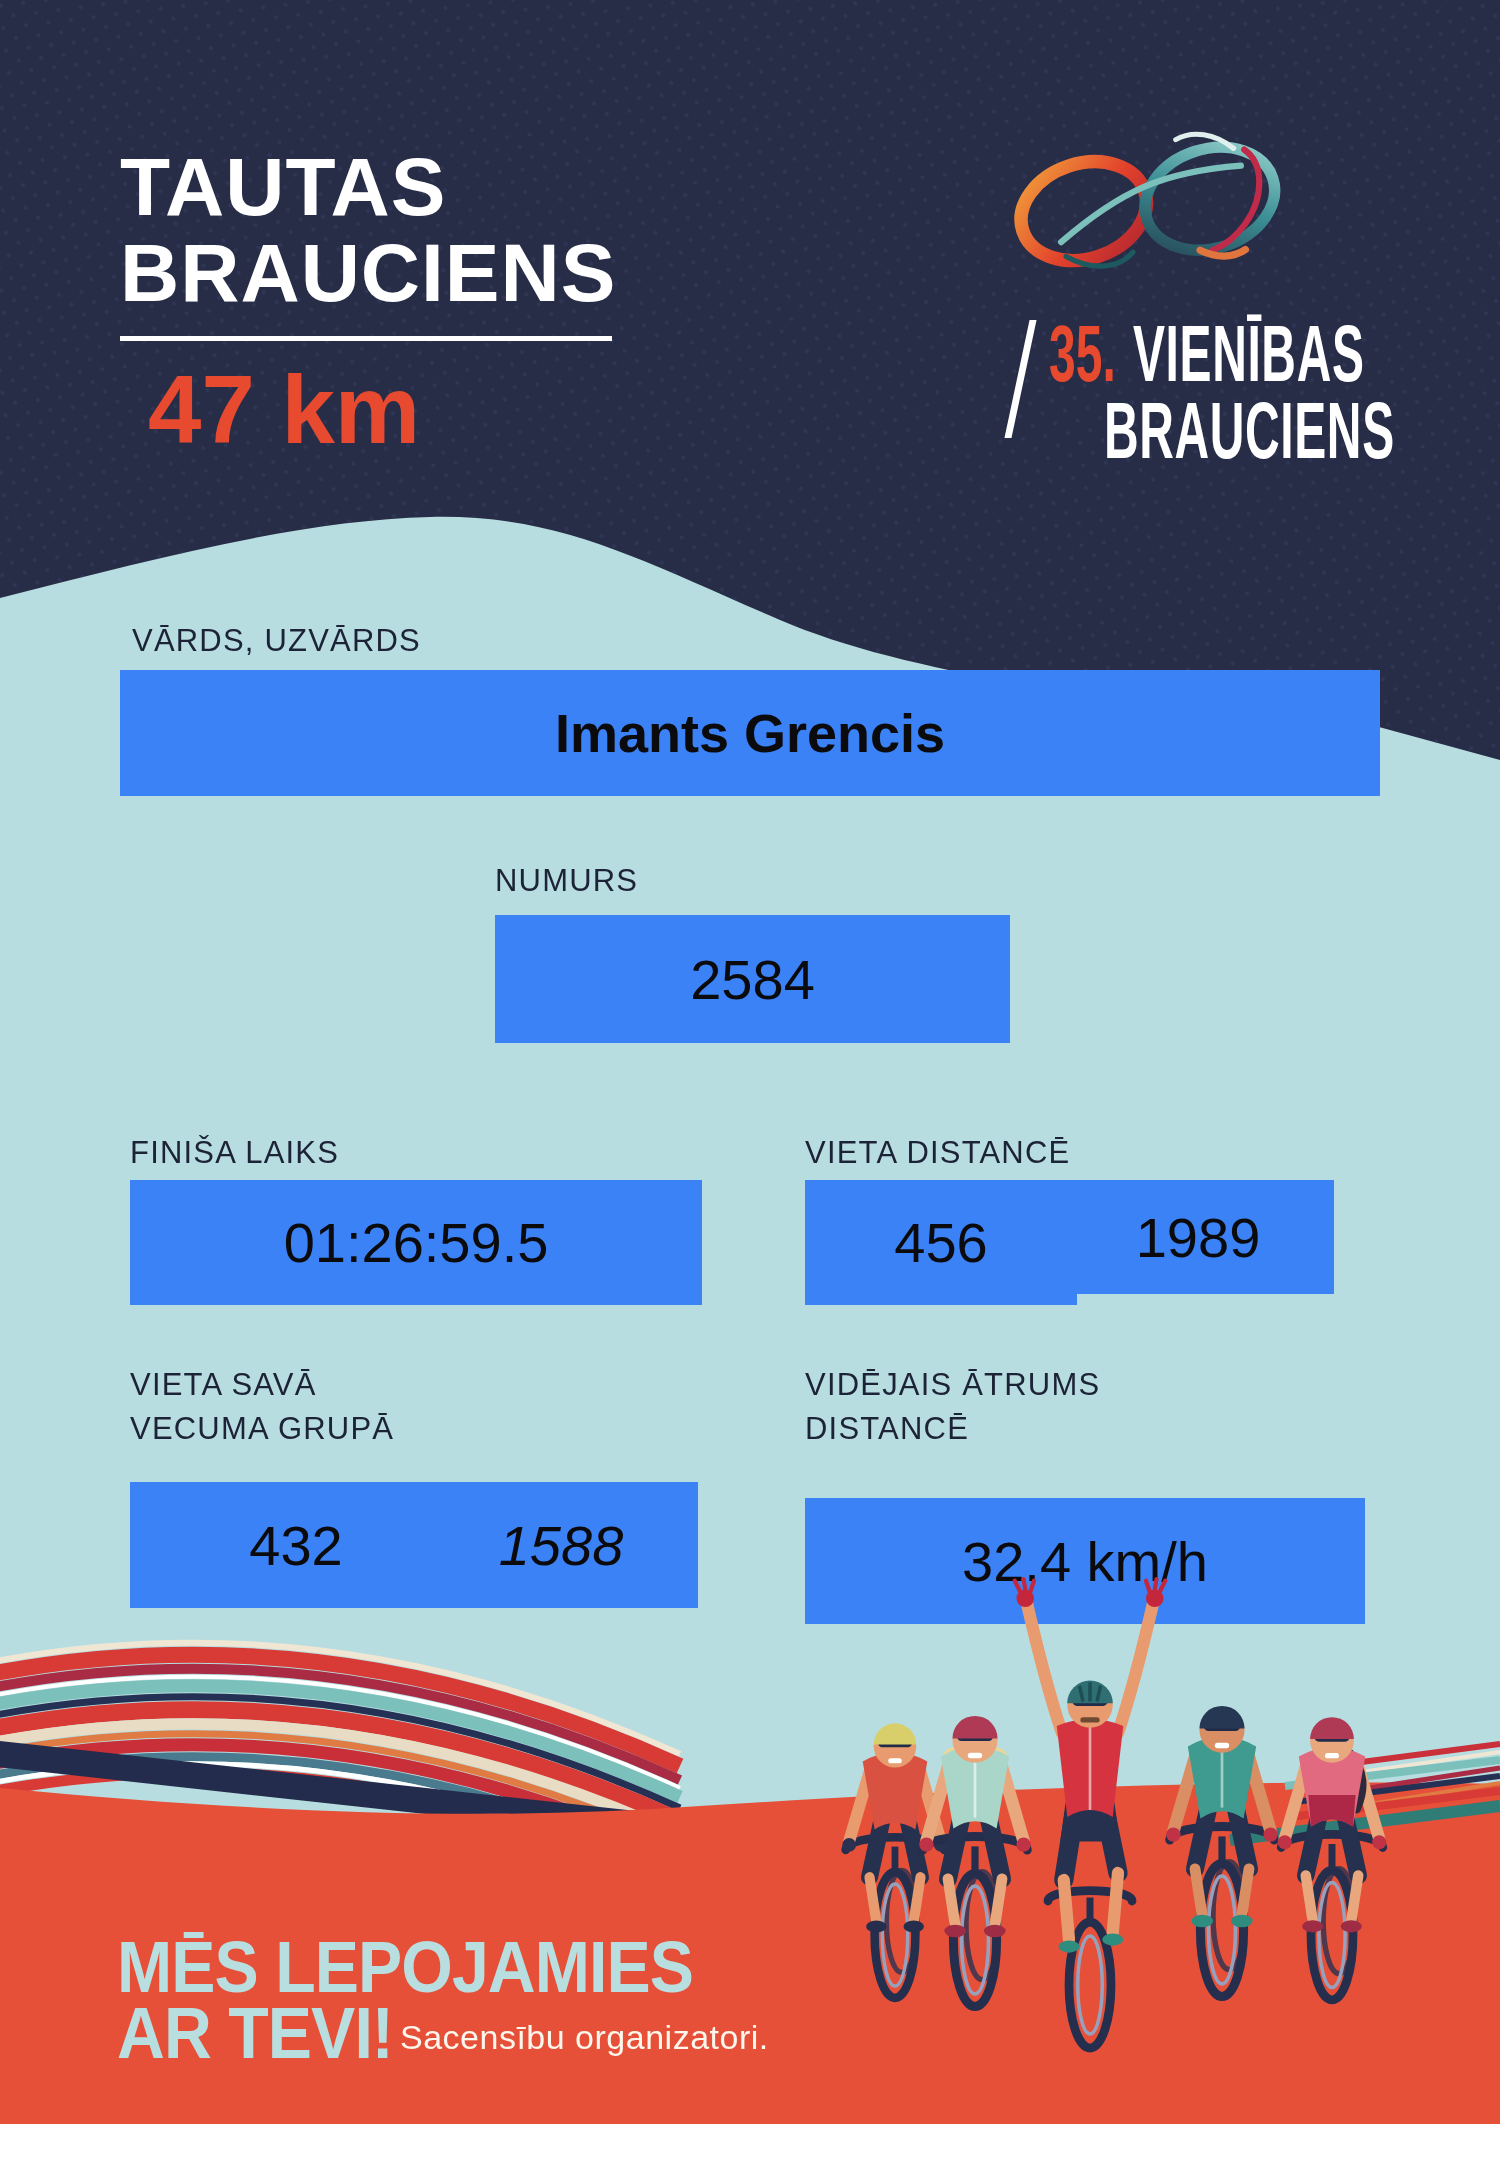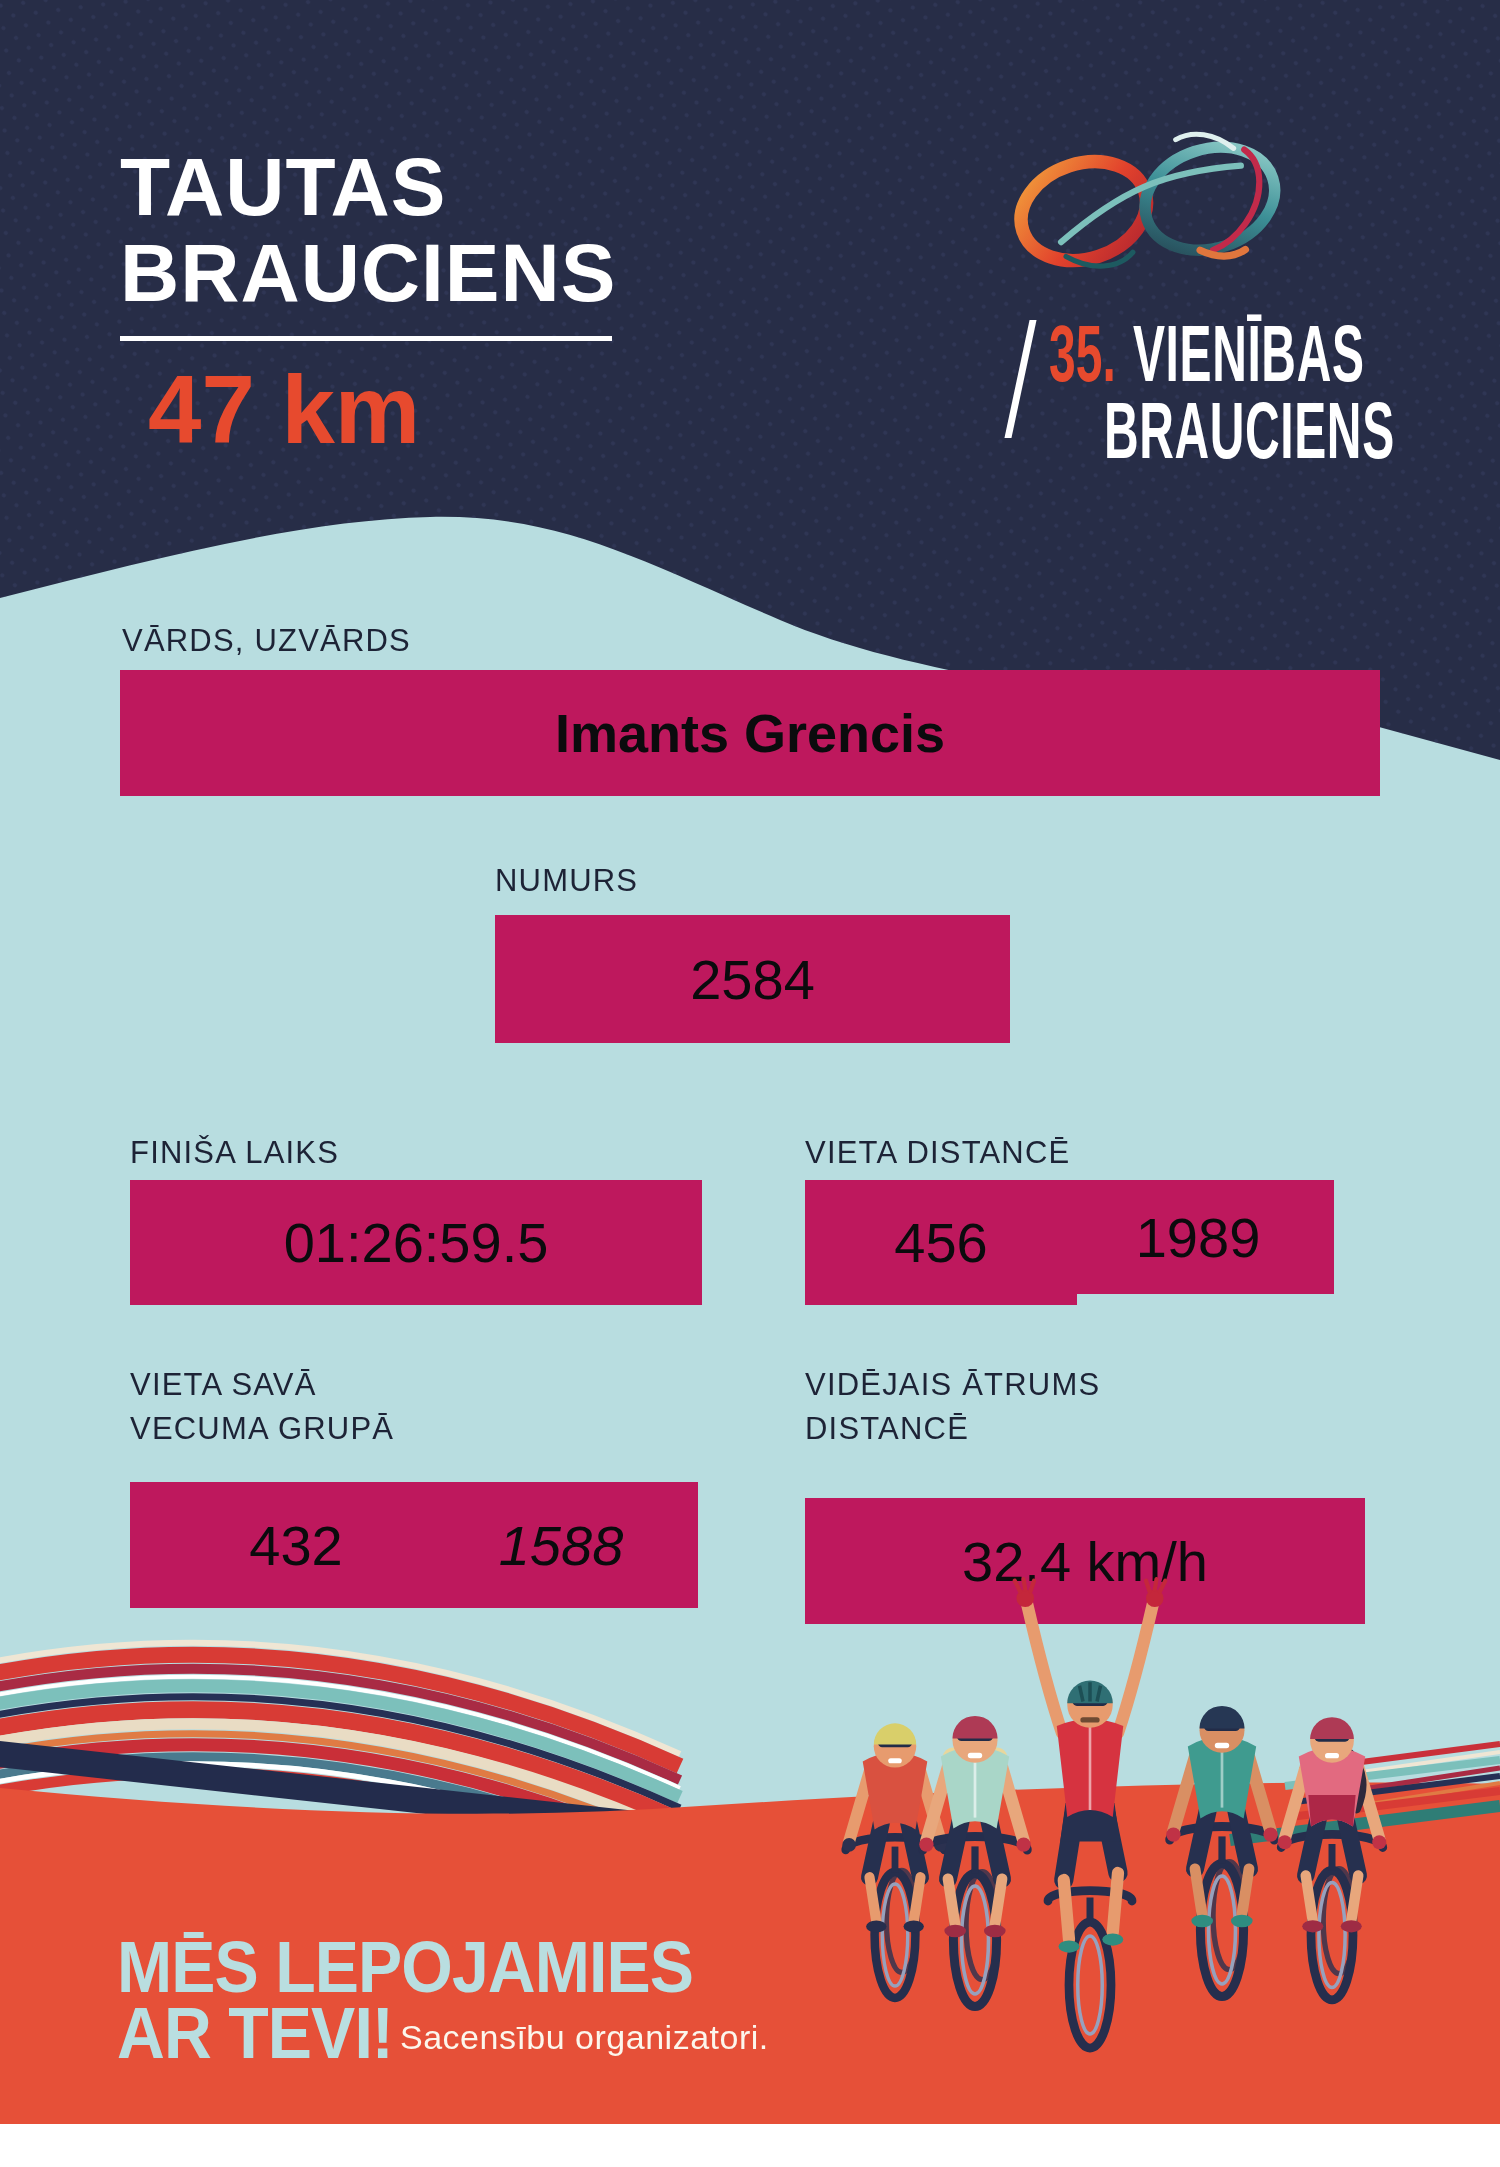--- a/index.html
+++ b/index.html
@@ -10,21 +10,21 @@
   .title-rule{position:absolute;left:120px;top:336px;width:492px;height:5px;background:#ffffff;z-index:2;}
   .distance{position:absolute;left:120px;top:362px;color:#e74a2e;font-weight:700;font-size:96px;line-height:96px;z-index:2;margin-left:28px;}
   .logo-wrap{position:absolute;left:985px;top:108px;width:430px;height:360px;z-index:2;}
   .logo-slash{position:absolute;left:32px;top:212px;width:7px;height:118px;background:#ffffff;transform:skewX(-12deg);}
   .logo-num{position:absolute;left:64px;top:206px;color:#e74a2e;font-weight:700;font-size:80px;line-height:80px;transform:scaleX(.6);transform-origin:left top;}
   .logo-t1{position:absolute;left:148px;top:206px;color:#ffffff;font-weight:700;font-size:80px;line-height:80px;letter-spacing:1px;transform:scaleX(.6);transform-origin:left top;}
   .logo-t2{position:absolute;left:119px;top:283px;color:#ffffff;font-weight:700;font-size:80px;line-height:80px;letter-spacing:1px;transform:scaleX(.6);transform-origin:left top;}
   
   .lbl{position:absolute;color:#1d2336;font-size:31px;line-height:38px;letter-spacing:1.2px;text-align:left;z-index:2;}
   .lbl.left{text-align:left;}
-  .box{position:absolute;background:#be185d;display:flex;align-items:center;justify-content:center;color:#0b0b0d;font-size:56px;z-index:2;}
+  .box{position:absolute;background:#3b82f6;display:flex;align-items:center;justify-content:center;color:#0b0b0d;font-size:56px;z-index:2;}
   .box.bold{font-weight:700;font-size:54px;}
   
   .slogan{position:absolute;left:117px;color:#b9dee0;font-weight:700;font-size:72px;line-height:66px;letter-spacing:-1px;transform:scaleX(.92);transform-origin:left top;z-index:4;}
   .signature{position:absolute;left:400px;top:2018px;color:#fcf6ec;font-size:34px;z-index:4;letter-spacing:.5px;}
   .cyclists-svg{position:absolute;left:760px;top:1540px;width:740px;height:620px;z-index:3;}
 </style>
 </head>
 <body>
 
 <div class="page">
@@ -105,21 +105,21 @@
         <ellipse cx="206" cy="86" rx="60" ry="45" stroke="#e0763d" stroke-width="7" stroke-dasharray="46 340" transform="rotate(55 206 86)"></ellipse>
         <path d="M62,128 C120,78 160,60 236,54" stroke="#7cc0bb" stroke-width="6"></path>
       </g>
     </svg>
     <div class="logo-slash"></div>
     <div class="logo-num">35.</div>
     <div class="logo-t1">VIENĪBAS</div>
     <div class="logo-t2">BRAUCIENS</div>
   </div>
 
-  <div class="lbl left" style="left:122px;top:622px;">VĀRDS, UZVĀRDS</div>
+  <div class="lbl left" style="left:132px;top:622px;">VĀRDS, UZVĀRDS</div>
   <div class="box bold" style="left:120px;top:670px;width:1260px;height:126px;">Imants Grencis</div>
 
   <div class="lbl" style="left:495px;top:862px;width:515px;">NUMURS</div>
   <div class="box" style="left:495px;top:915px;width:515px;height:128px;">2584</div>
 
   <div class="lbl" style="left:130px;top:1134px;width:572px;">FINIŠA LAIKS</div>
   <div class="box" style="left:130px;top:1180px;width:572px;height:125px;">01:26:59.5</div>
 
   <div class="lbl" style="left:805px;top:1134px;width:560px;">VIETA DISTANCĒ</div>
   <div class="box" style="left:805px;top:1180px;width:272px;height:125px;">456</div>

